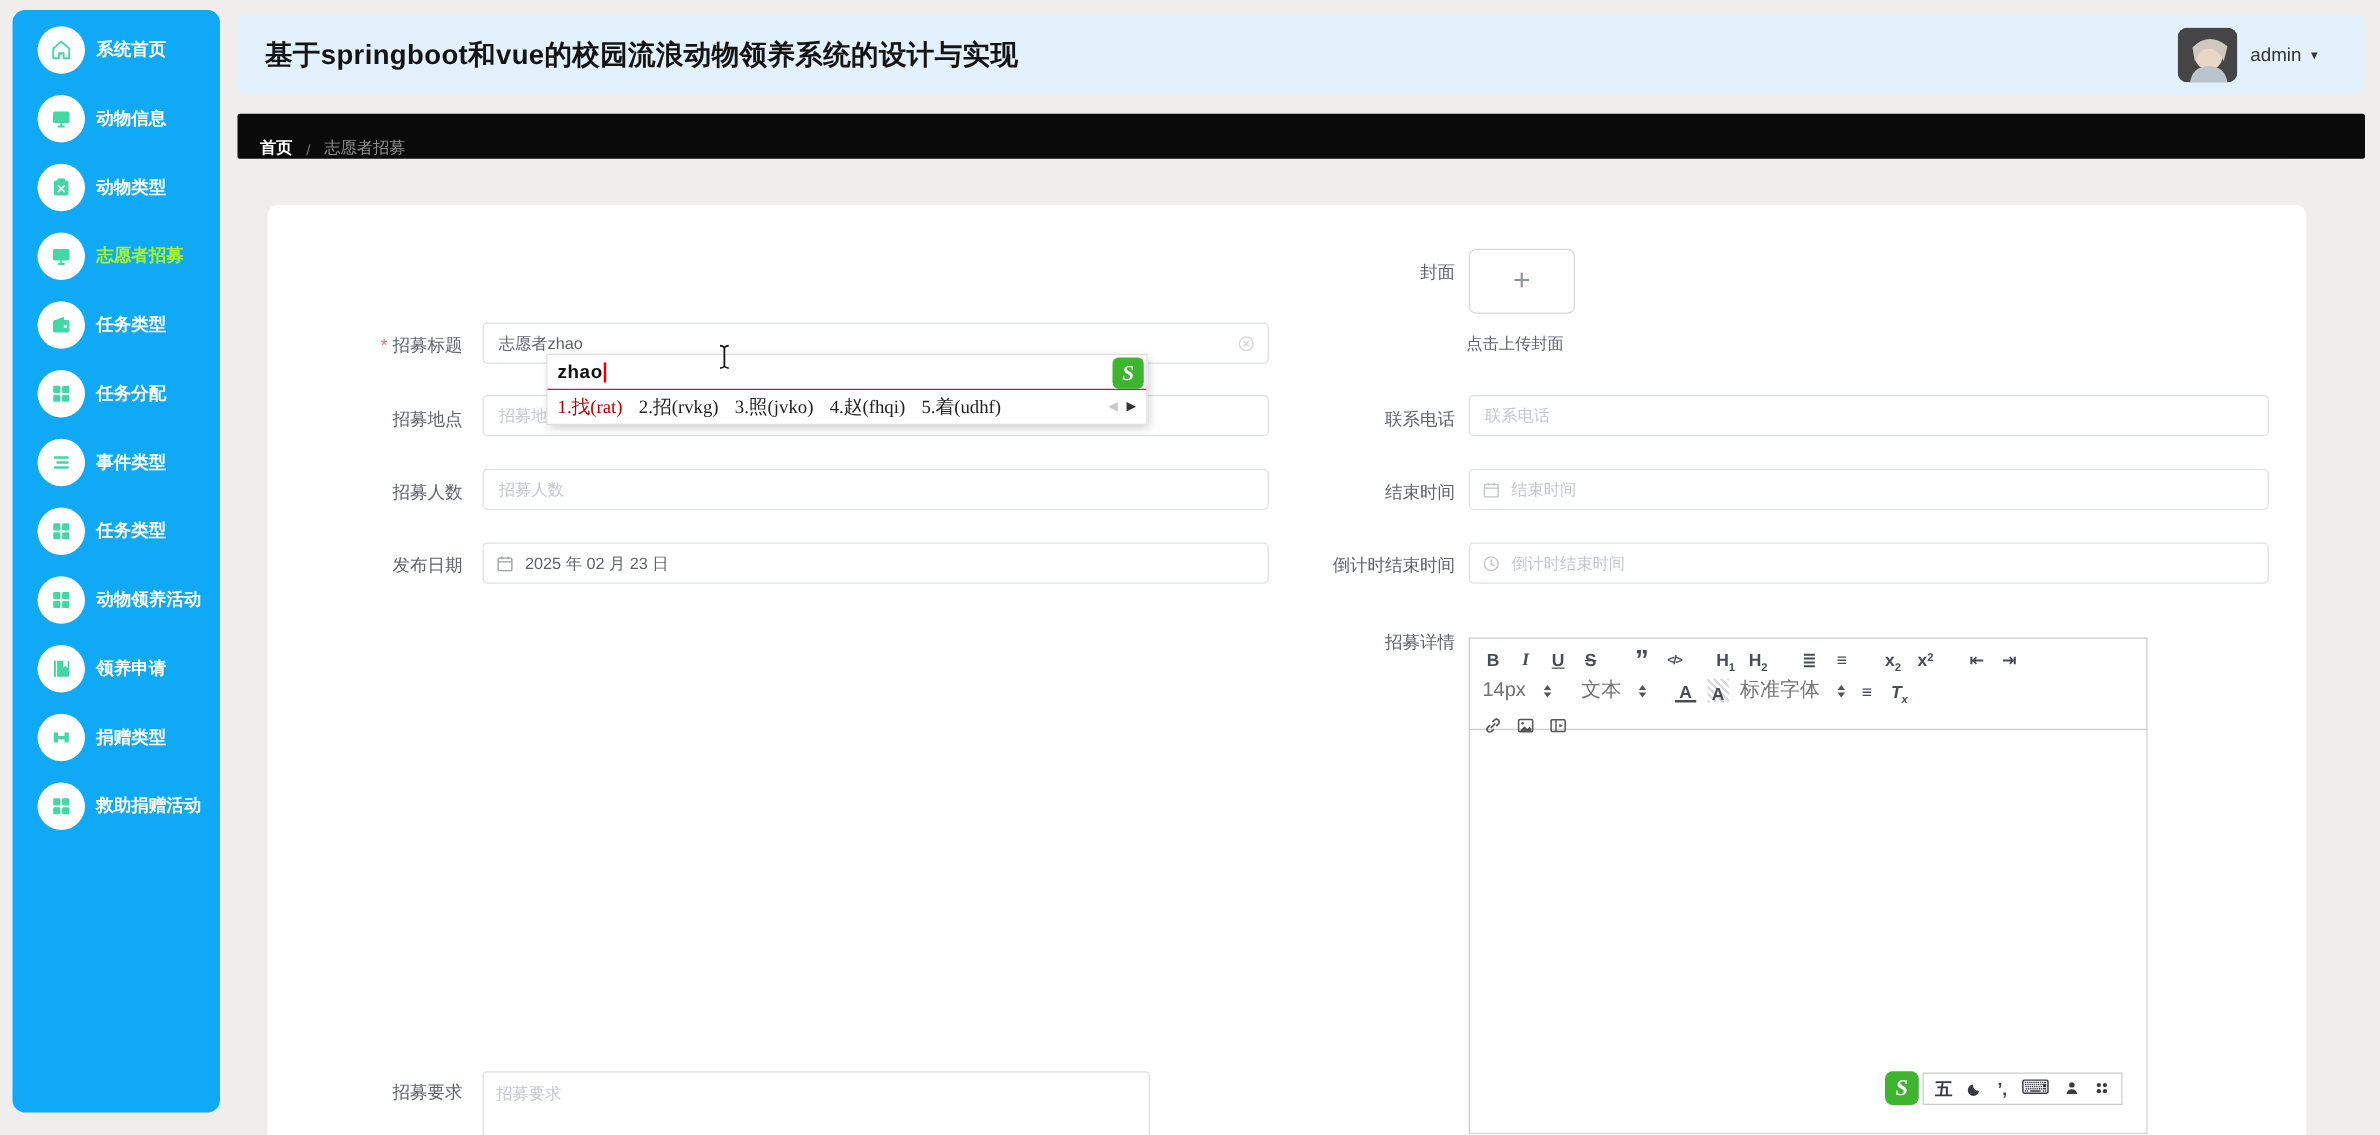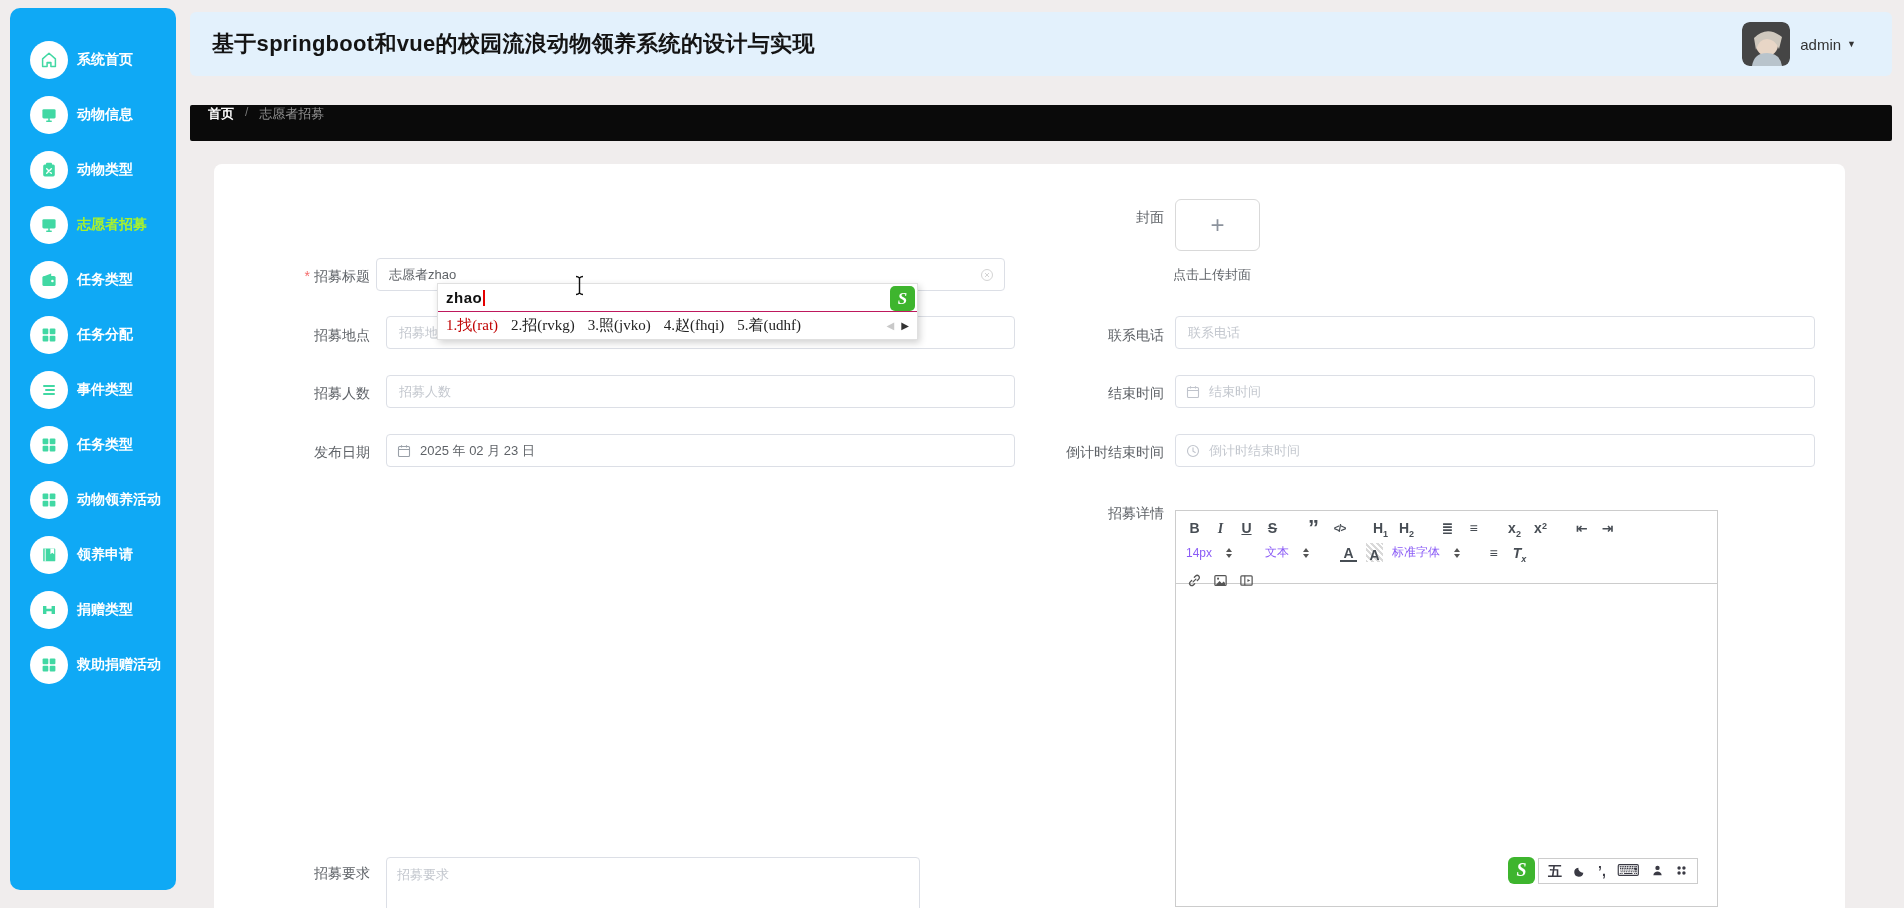--- a/index.html
+++ b/index.html
@@ -6,21 +6,21 @@
   body{
     width:1904px;height:908px;position:relative;overflow:hidden;
     background:#f0eded;
     font-family:"Liberation Sans","DejaVu Sans",sans-serif;
   }
   *{box-sizing:border-box}
 
   
   .sidebar{
     position:absolute;left:10px;top:8px;width:166px;height:882px;
-    background:#0fa9f5;border-radius:10px;padding-top:24px;z-index:3;
+    background:#0fa9f5;border-radius:10px;padding-top:4px;z-index:3;
   }
   .side-item{display:flex;align-items:center;height:55px;padding-left:20px;cursor:pointer}
   .side-icon{
     width:38px;height:38px;background:#fff;border-radius:50%;flex:none;
     display:flex;align-items:center;justify-content:center;color:#41d8a3;
   }
   .side-label{color:#fff;font-size:14px;font-weight:600;margin-left:9px;white-space:nowrap}
   .side-item.active .side-label{color:#a9f22b}
 
   
@@ -31,21 +31,21 @@
   }
   .page-title{font-size:22px;font-weight:bold;color:#141414;letter-spacing:.3px}
   .admin-box{margin-left:auto;display:flex;align-items:center;cursor:pointer}
   .avatar{width:48px;height:44px;border-radius:8px;overflow:hidden;flex:none}
   .admin-name{font-size:15px;color:#333;margin-left:10px}
   .admin-caret{font-size:9px;color:#333;margin-left:6px}
 
   
   .breadcrumb{
     position:absolute;left:190px;top:91px;width:1702px;height:36px;
-    background:#0a0a0a;display:flex;align-items:flex-start;padding-left:18px;border-radius:2px;margin-top:14px;
+    background:#0a0a0a;display:flex;align-items:flex-end;padding-left:18px;border-radius:2px;
   }
   .bc-home{color:#fff;font-size:13px;font-weight:bold;cursor:pointer}
   .bc-sep{color:#777;font-size:12px;margin:0 11px}
   .bc-cur{color:#8f8f8f;font-size:13px}
 
   
   .card{
     position:absolute;left:214px;top:164px;width:1631px;height:760px;
     background:#fff;border-radius:8px;z-index:1;
   }
@@ -55,21 +55,21 @@
   .req{color:#f56c6c;margin-right:4px}
   .inp{
     position:absolute;height:33px;background:#fff;border:1px solid #dcdfe6;border-radius:4px;
     display:flex;align-items:center;padding:0 10px;z-index:2;
   }
   .inp input{border:none;outline:none;background:transparent;flex:1;font-size:13px;color:#5f6368;
     font-family:"Liberation Sans","DejaVu Sans",sans-serif;min-width:0}
   .inp input::placeholder{color:#c3c7ce}
   .inp .lead-ico{margin-right:7px;display:flex;flex:none}
   .inp .tail-ico{margin-left:6px;display:flex;flex:none}
-  .i-title   {left:376px;top:258px;width:629px}
+  .i-title   {left:386px;top:258px;width:629px}
   .i-location{left:386px;top:316px;width:629px}
   .i-headcnt {left:386px;top:375px;width:629px}
   .i-pubdate {left:386px;top:434px;width:629px}
   .i-phone   {left:1175px;top:316px;width:640px}
   .i-endtime {left:1175px;top:375px;width:640px}
   .i-countdn {left:1175px;top:434px;width:640px}
   .l-title   {left:220px;top:266px;width:150px}
   .l-location{left:240px;top:325px;width:130px}
   .l-headcnt {left:240px;top:383px;width:130px}
   .l-pubdate {left:240px;top:442px;width:130px}
@@ -104,21 +104,21 @@
   .tbtn{min-width:17px;height:19px;display:inline-flex;align-items:flex-end;justify-content:center;
     font-size:14px;color:#474d54;font-weight:bold;cursor:pointer;line-height:17px}
   .tbtn .sub{font-size:9px;line-height:9px;transform:translateY(2px)}
   .t-italic{font-style:italic;font-family:"Liberation Serif",serif}
   .t-under{text-decoration:underline}
   .t-strike{text-decoration:line-through}
   .t-quote{font-size:22px;line-height:10px;align-items:center}
   .t-code{font-size:10px;letter-spacing:-1px}
   .t-colorA{border-bottom:2px solid #474d54;line-height:14px}
   .t-bgA{background:repeating-linear-gradient(45deg,#d9d9d9 0 2px,#fff 2px 4px);padding:0 2px;line-height:14px}
-  .ed-select{display:inline-flex;align-items:center;font-size:12px;color:#8b5cf6;cursor:pointer;gap:14px}
+  .ed-select{display:inline-flex;align-items:center;font-size:16px;color:#737373;cursor:pointer;gap:14px}
   .updown{display:inline-flex;flex-direction:column;gap:2px}
   .updown i{width:0;height:0;border-left:3.5px solid transparent;border-right:3.5px solid transparent}
   .updown .up{border-bottom:4px solid #555}
   .updown .down{border-top:4px solid #555}
   .ed-body{height:322px;background:#fff}
 
   
   .ime{
     position:absolute;left:437px;top:283px;width:481px;background:#fff;border:1px solid #e0e0e0;
     box-shadow:2px 3px 7px rgba(0,0,0,.18);z-index:10;

